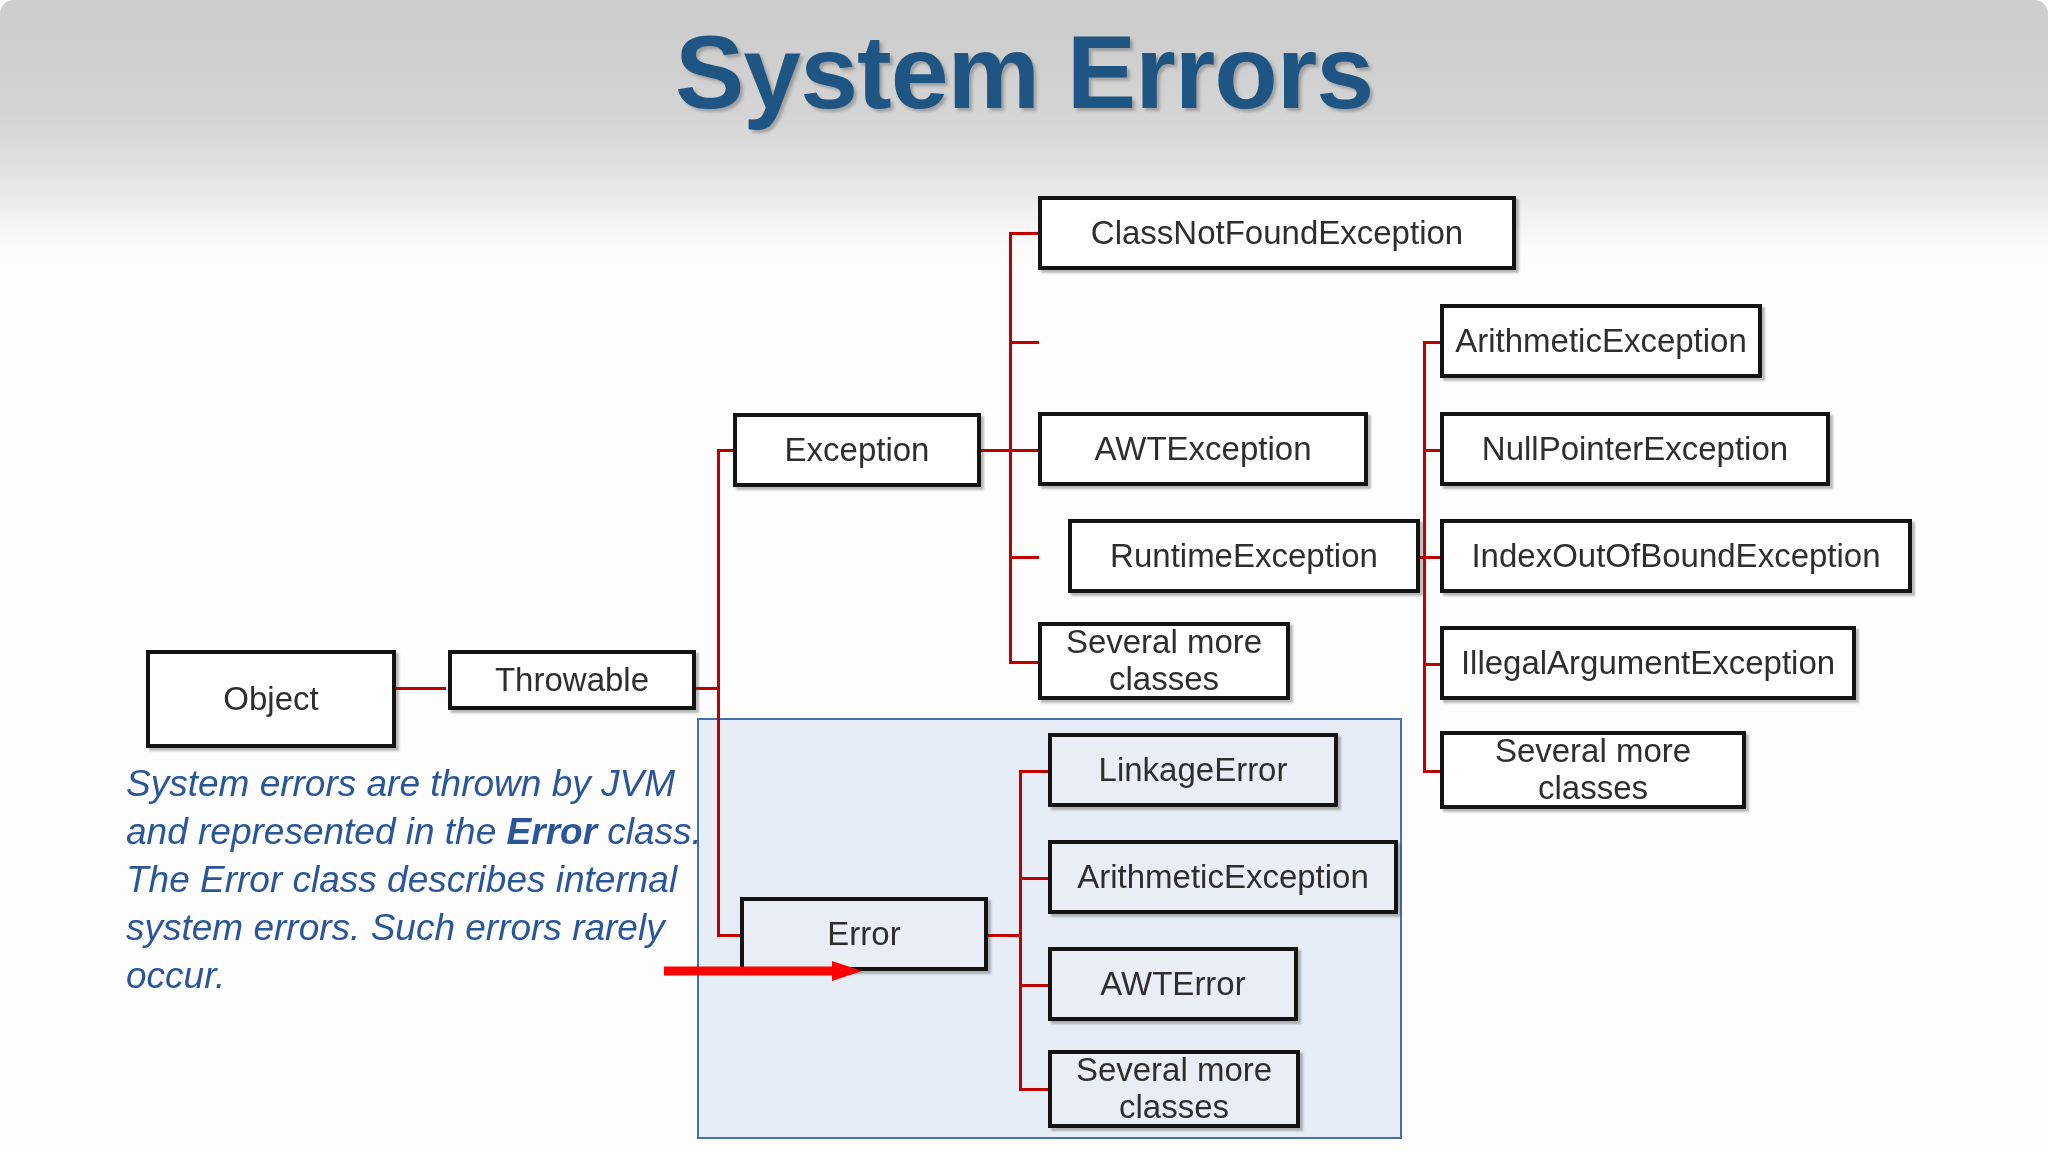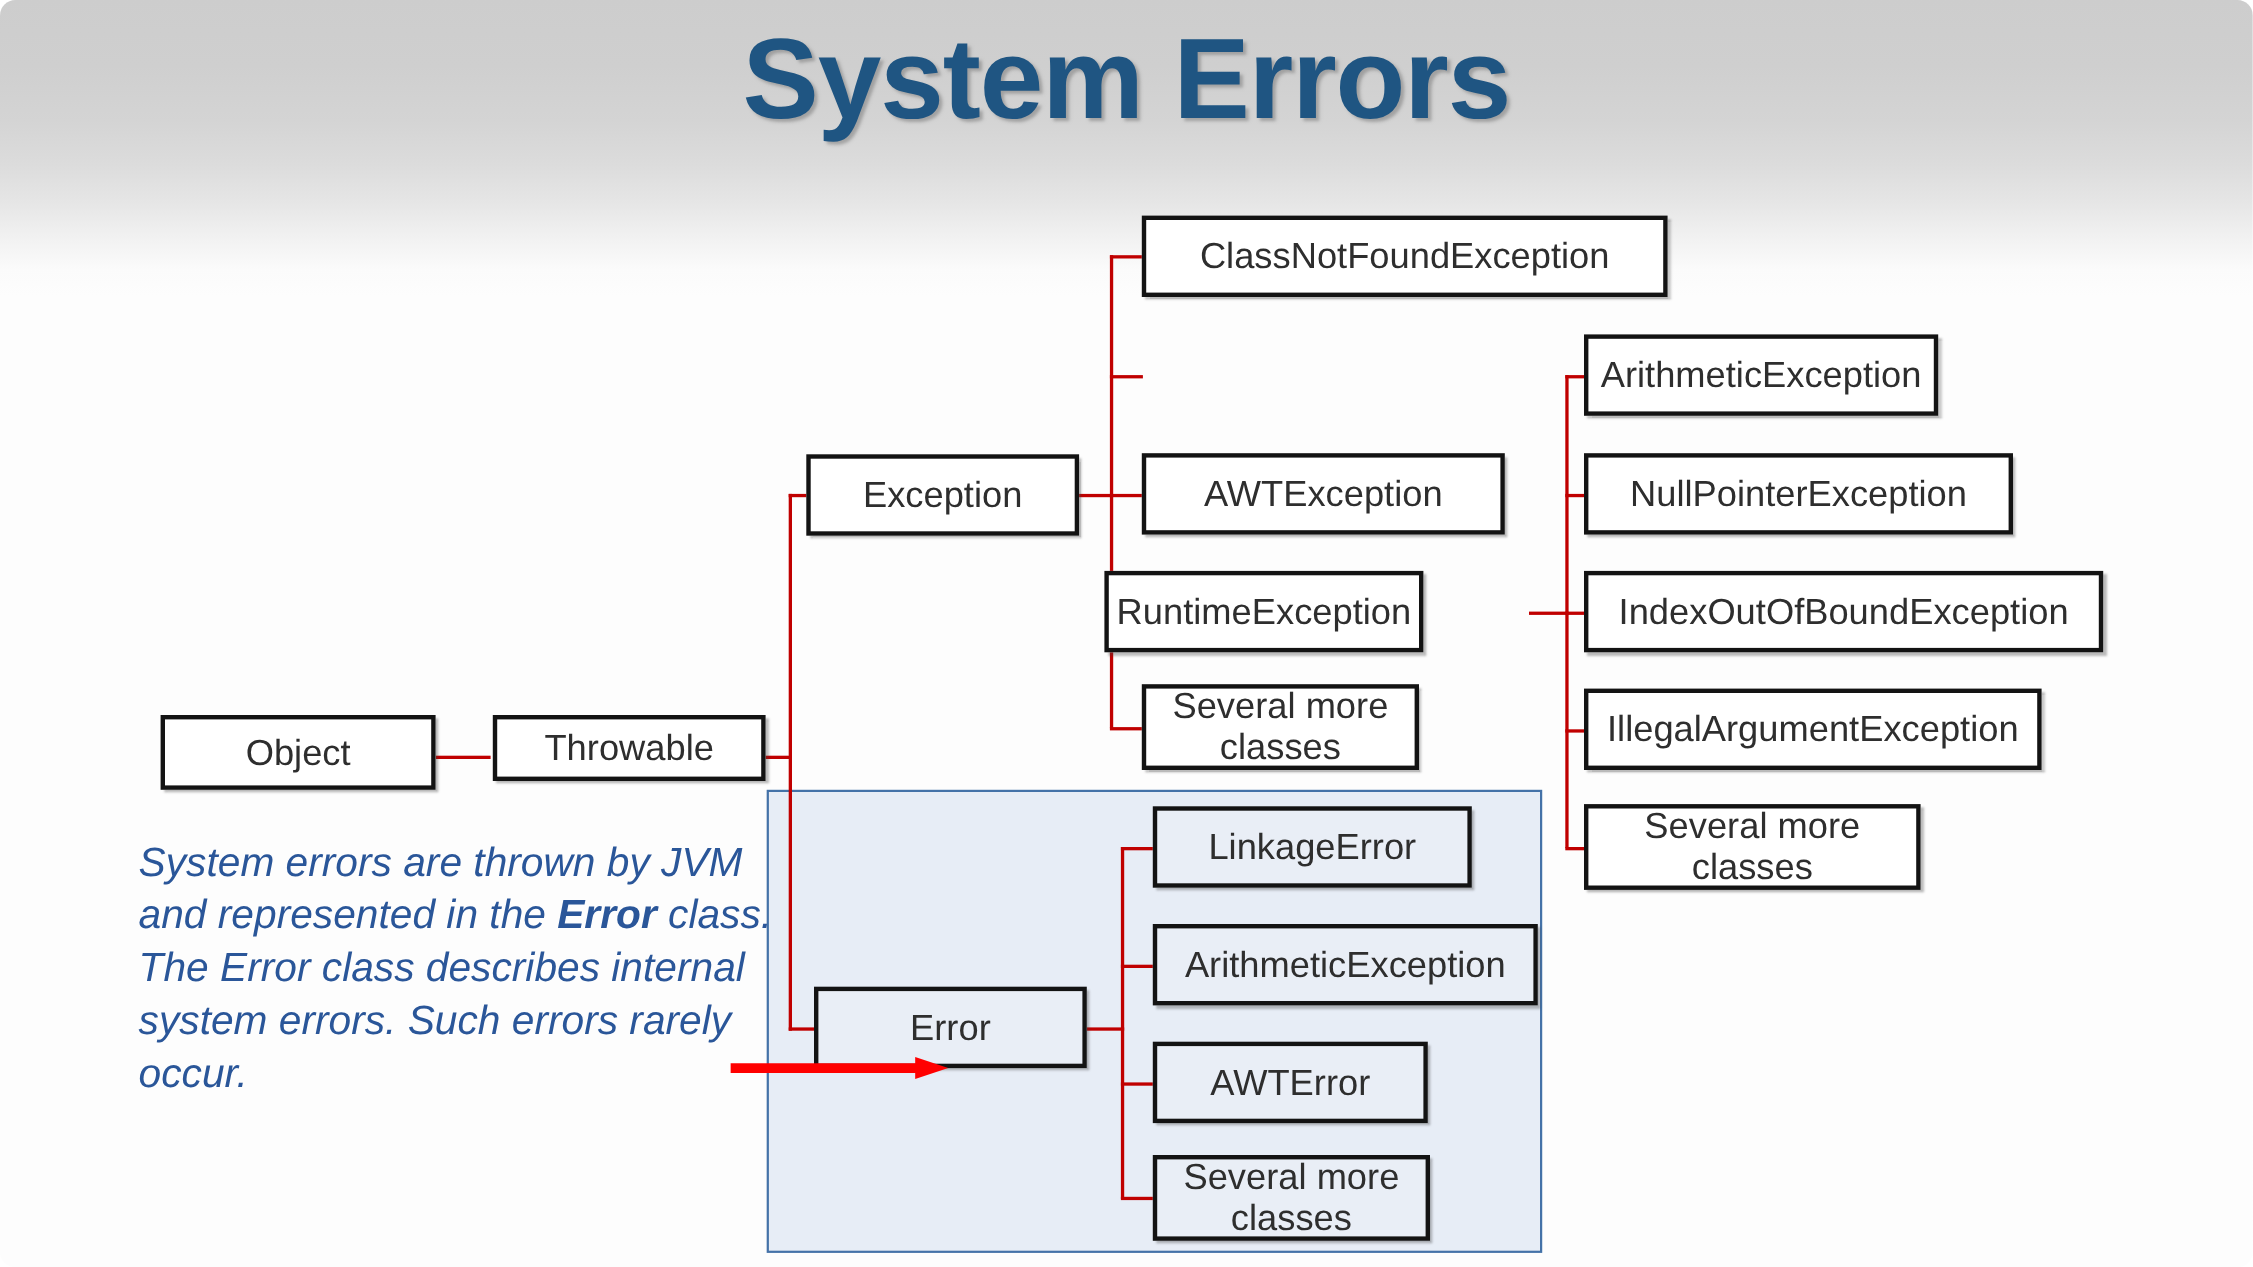--- a/index.html
+++ b/index.html
@@ -144,42 +144,42 @@
   <div class="hline" style="left:1423px; top:663px; width:30px;"></div>
   <div class="hline" style="left:1423px; top:770px; width:30px;"></div>
 
   <div class="hline" style="left:986px; top:934px; width:36px;"></div>
   <div class="vline" style="left:1019px; top:770px; height:320px;"></div>
   <div class="hline" style="left:1019px; top:770px; width:30px;"></div>
   <div class="hline" style="left:1019px; top:877px; width:30px;"></div>
   <div class="hline" style="left:1019px; top:984px; width:30px;"></div>
   <div class="hline" style="left:1019px; top:1088px; width:30px;"></div>
 
-  <div class="node" style="left:146px; top:650px; width:250px; height:68px;">
+  <div class="node" style="left:146px; top:650px; width:250px; height:98px;">
     <span>Object</span>
   </div>
 
   <div class="node" style="left:448px; top:650px; width:248px; height:60px;">
     <span>Throwable</span>
   </div>
 
   <div class="node" style="left:733px; top:413px; width:248px; height:74px;">
     <span>Exception</span>
   </div>
 
   <div class="node" style="left:1038px; top:196px; width:478px; height:74px;">
     <span>ClassNotFoundException</span>
   </div>
 
 
   <div class="node" style="left:1038px; top:412px; width:330px; height:74px;">
     <span>AWTException</span>
   </div>
 
-  <div class="node" style="left:1004px; top:519px; width:290px; height:74px;">
+  <div class="node" style="left:1068px; top:519px; width:352px; height:74px;">
     <span>RuntimeException</span>
   </div>
 
   <div class="node wrap" style="left:1038px; top:622px; width:252px; height:78px;">
     <span>Several more classes</span>
   </div>
 
   <div class="node" style="left:1440px; top:304px; width:322px; height:74px;">
     <span>ArithmeticException</span>
   </div>

